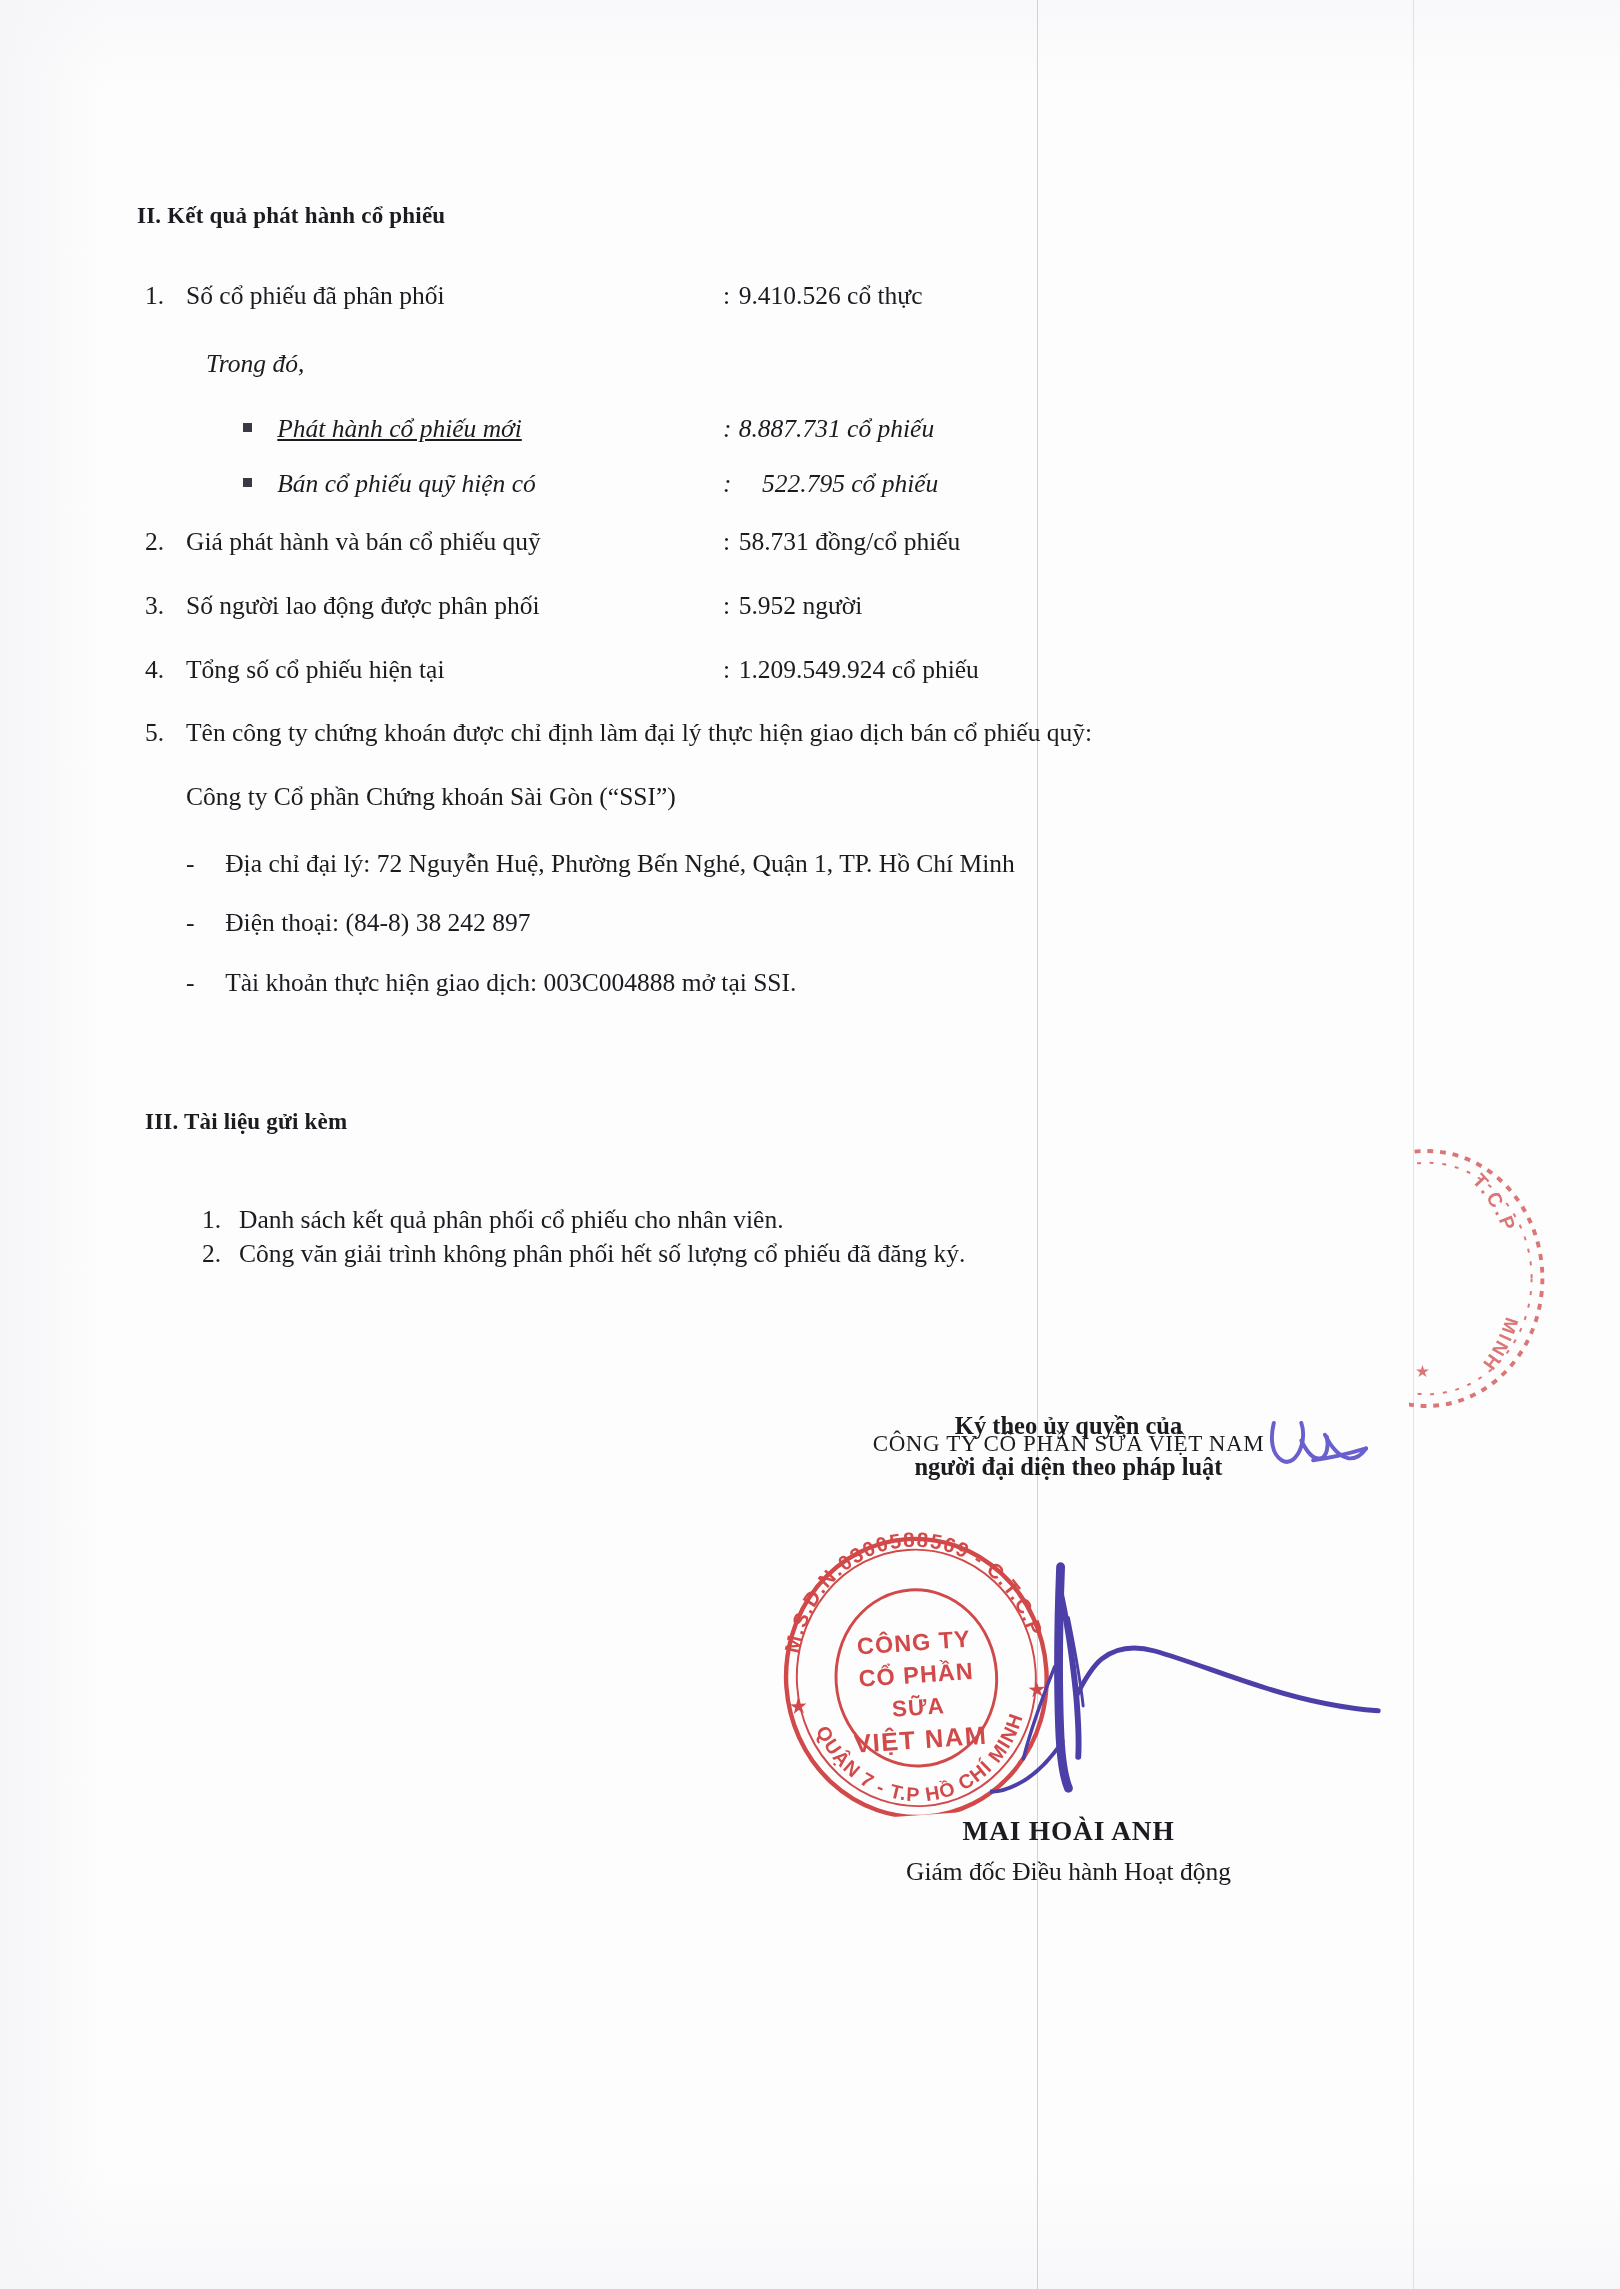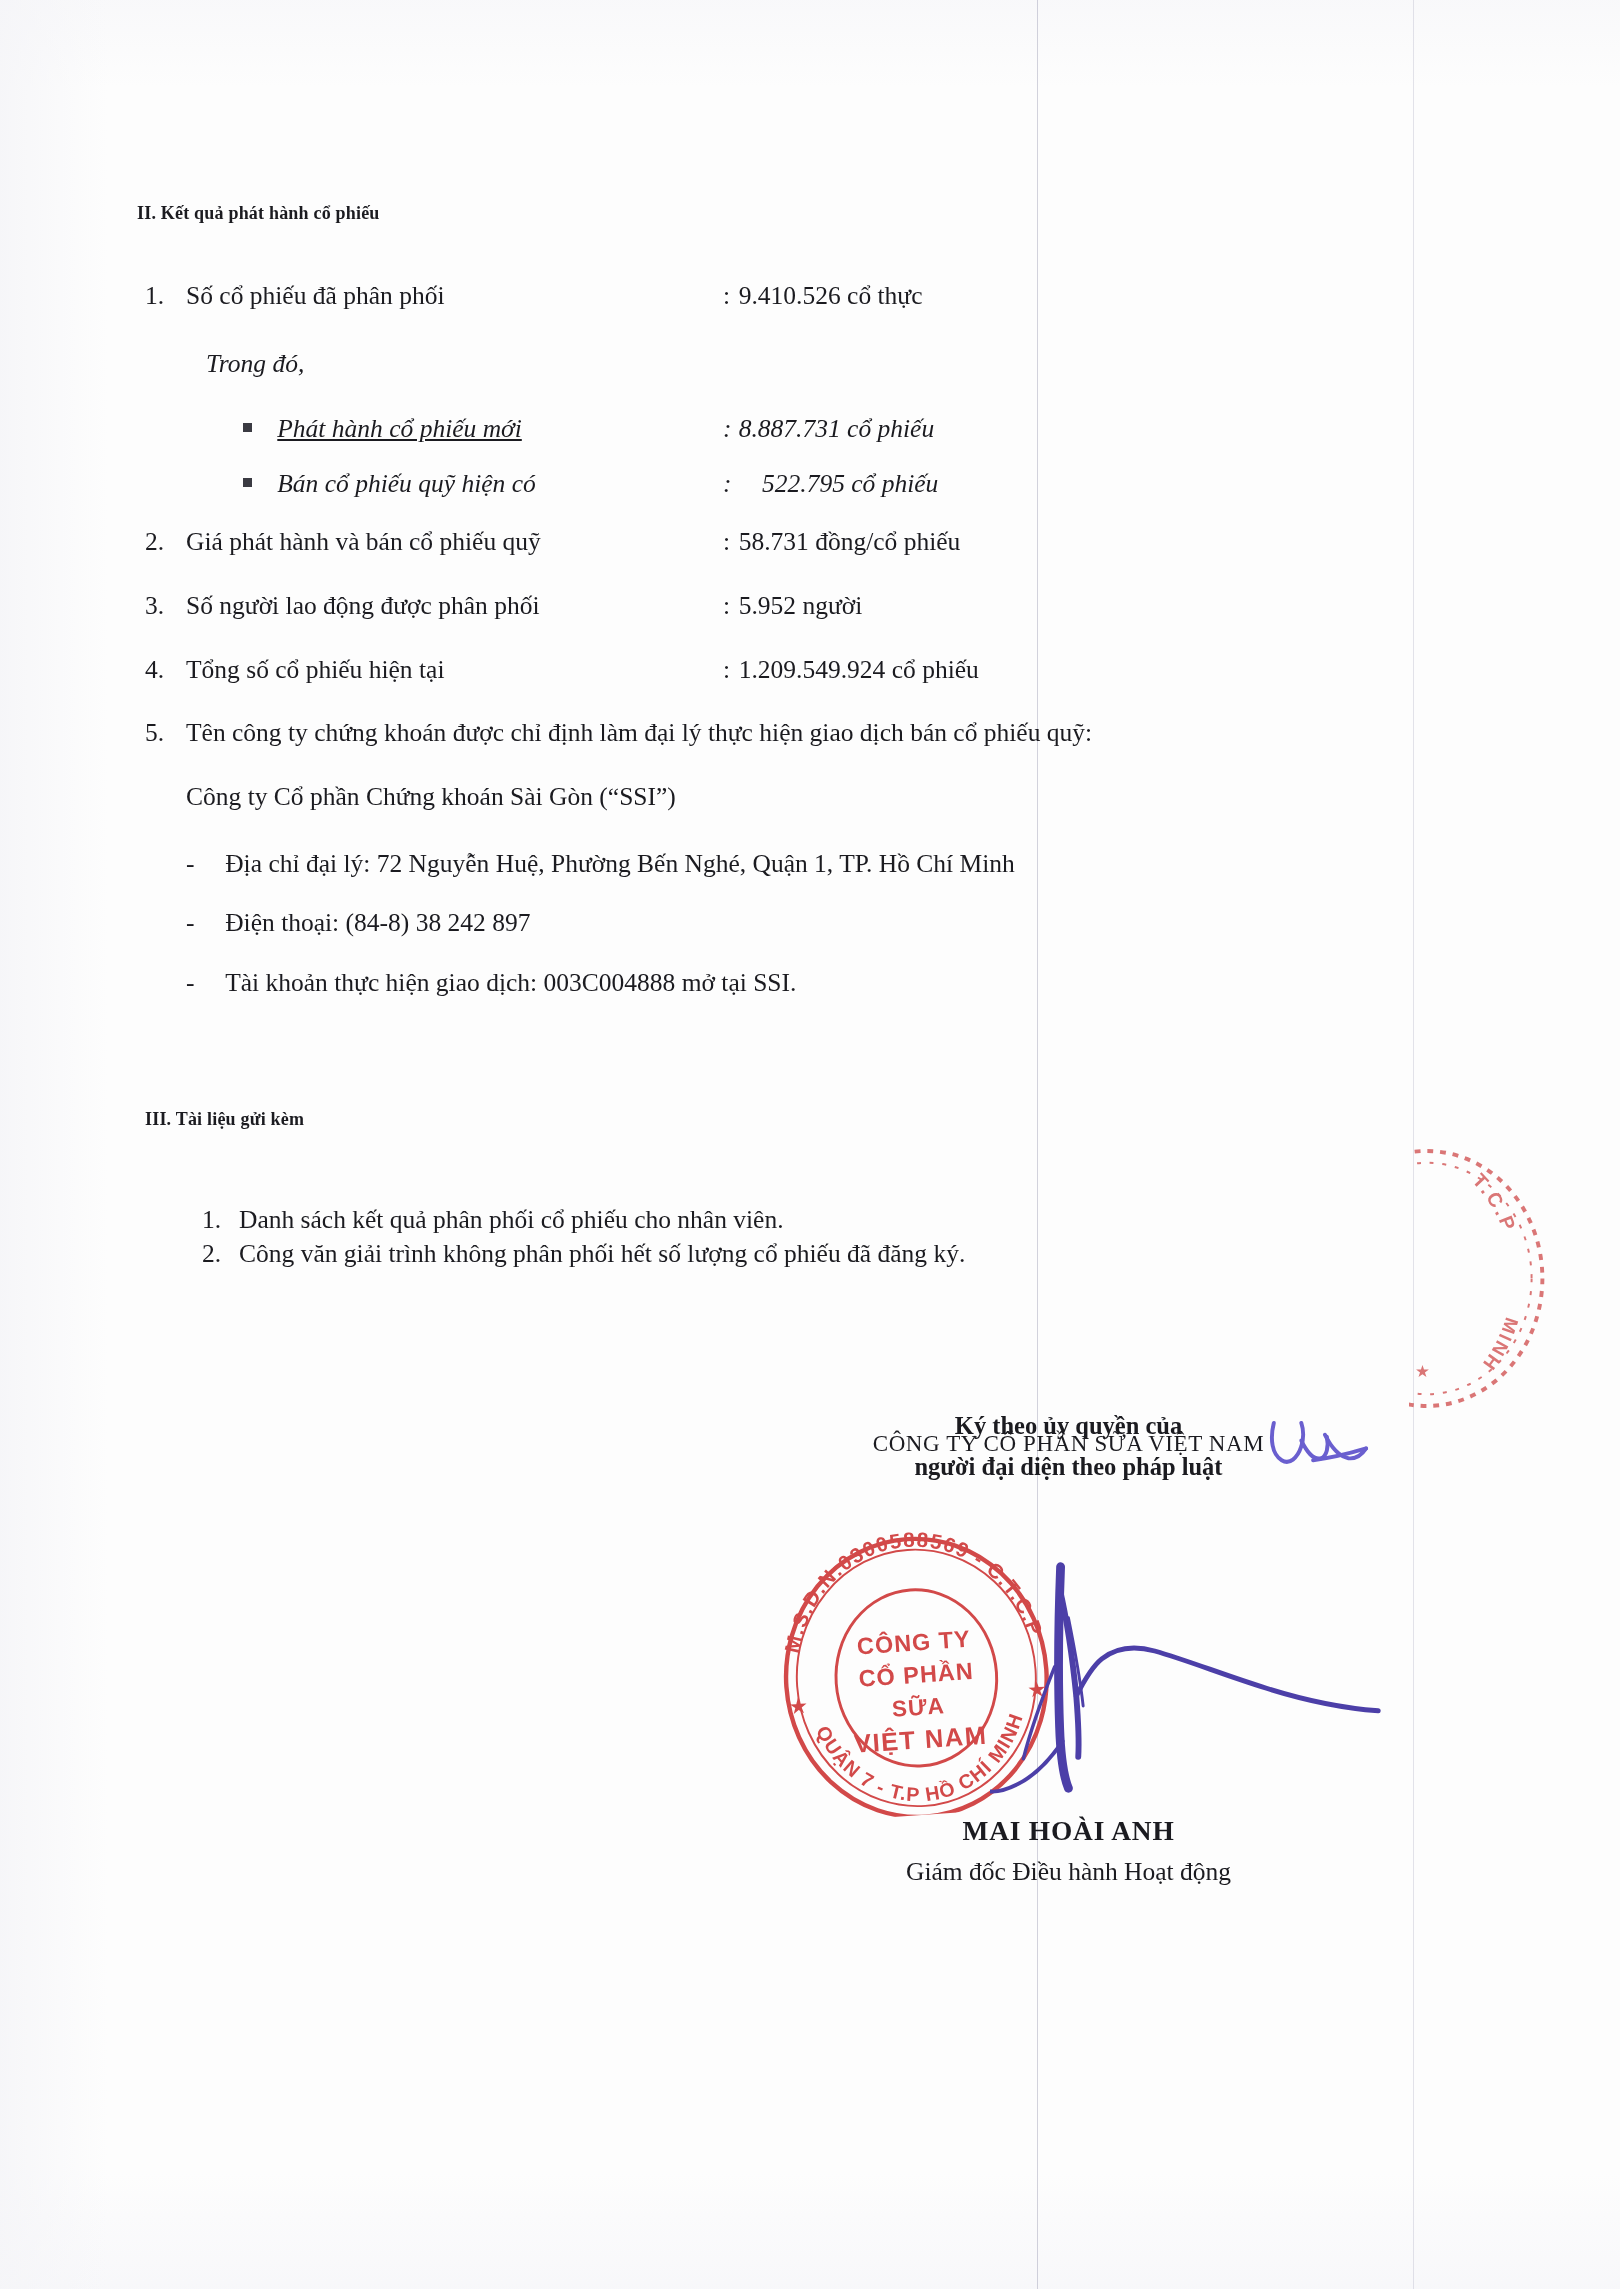--- a/index.html
+++ b/index.html
@@ -27,21 +27,21 @@
   }
   .scan-seam.s1{left:1037px;}
   .scan-seam.s2{left:1413px;background:rgba(165,165,190,.30);}
 
   .content{position:absolute;left:0;top:0;right:0;bottom:0;}
 
   
   .sec-head{
     position:absolute;
     font-weight:bold;
-    font-size:18px;
+    font-size:23px;
     letter-spacing:0.2px;
     white-space:nowrap;
   }
   #sec2-head{left:137px;top:203px;}
   #sec3-head{left:145px;top:1109px;}
 
   
   .row{position:absolute;display:flex;align-items:baseline;white-space:nowrap;}
   .num{width:41px;flex:none;font-size:25.5px;}
   .label{font-size:25.5px;}

